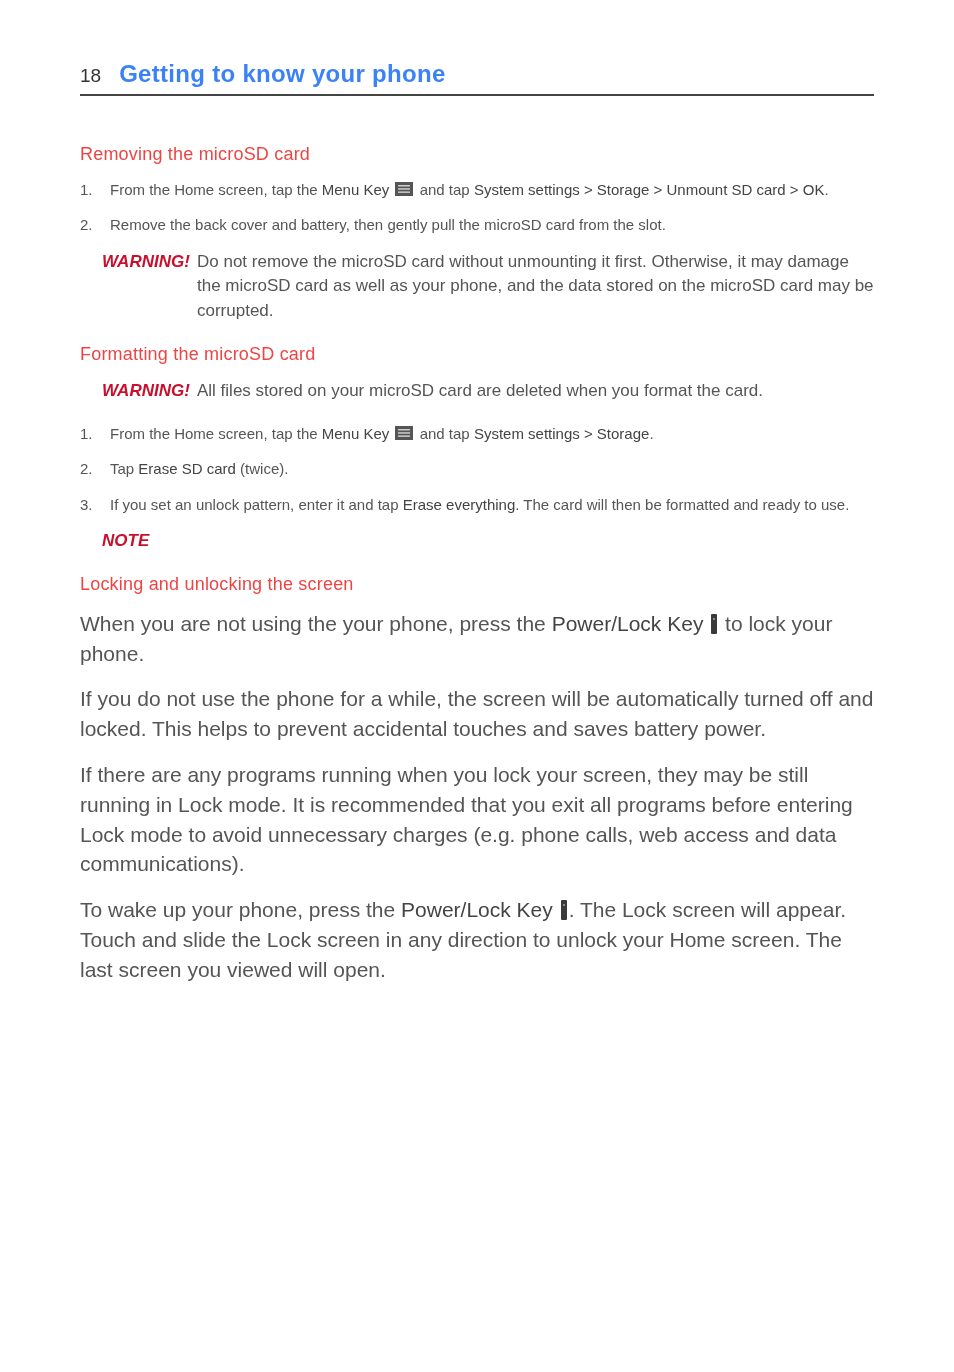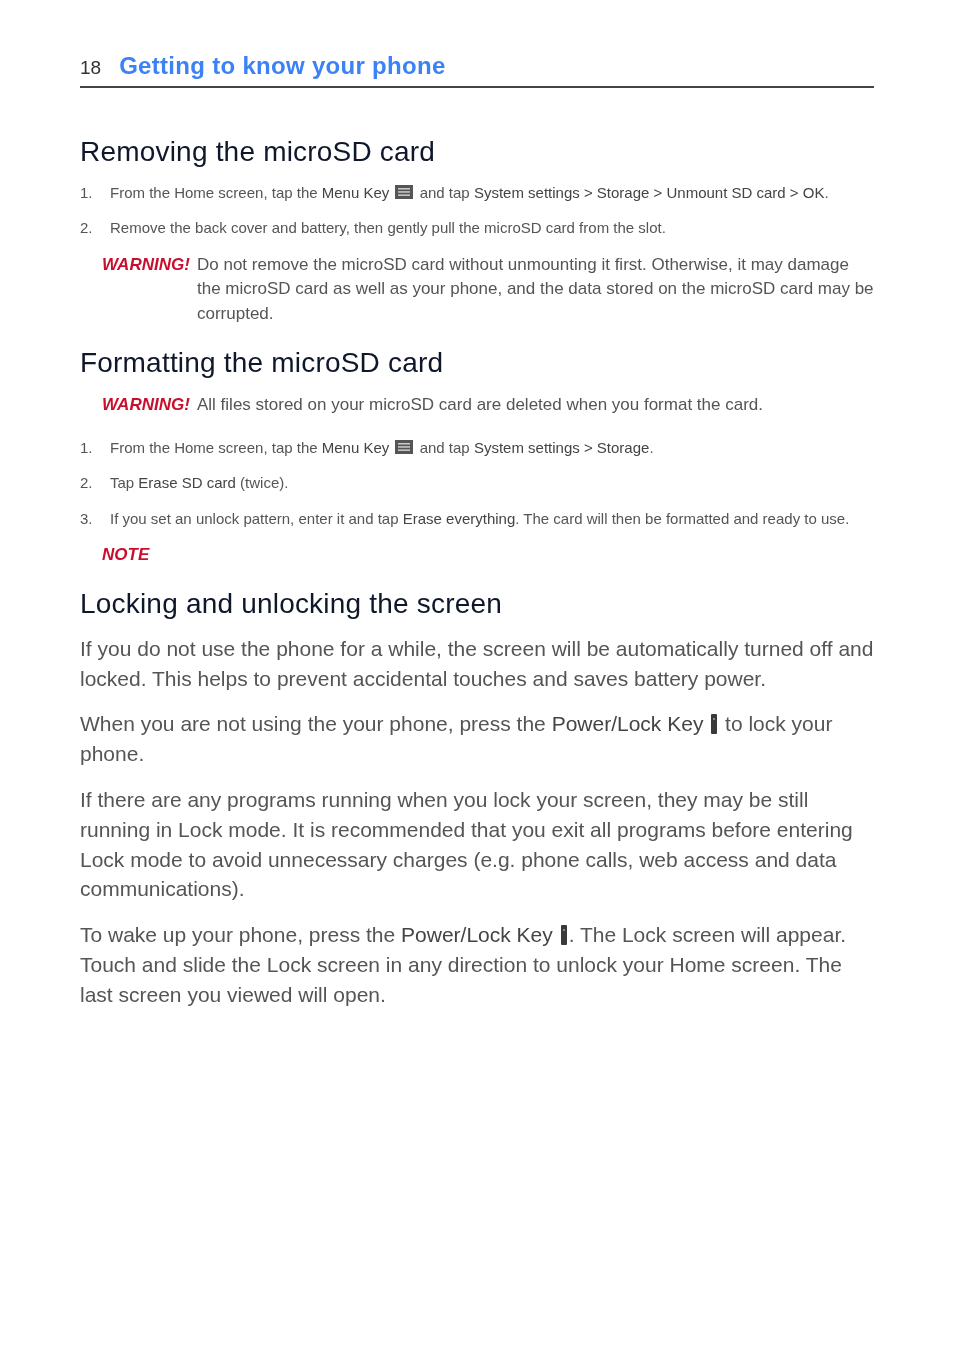--- a/index.html
+++ b/index.html
@@ -15,37 +15,38 @@
     }
     .page {
       padding: 52px 80px 60px 80px;
     }
     .header {
       display: flex;
       align-items: baseline;
       border-bottom: 2px solid #444;
       padding-bottom: 6px;
       margin-bottom: 48px;
+      margin-top: 8px;
     }
     .page-number {
       font-size: 19px;
       font-weight: 500;
       color: #333;
       margin-right: 18px;
     }
     .header-title {
       font-size: 24px;
       font-weight: 700;
       color: #3b82f6;
       letter-spacing: 0.3px;
       text-align: center;
     }
     .section-heading {
-      color: #0f172a;
-      font-size: 28px;
+      color: #ef4444;
+      font-size: 18px;
       font-weight: 500;
       margin-bottom: 14px;
       letter-spacing: 0.2px;
     }
     .body-text {
       font-size: 21px;
       line-height: 1.42;
       color: #555;
       margin-bottom: 16px;
     }
@@ -166,21 +167,21 @@
     <li><span>Tap </span><span class="bold">Erase SD card</span><span> (twice).</span></li>
     <li><span>If you set an unlock pattern, enter it and tap </span><span class="bold">Erase everything</span><span>. The card will then be formatted and ready to use.</span></li>
   </ol>
 
   <div class="note-block">
     <div class="note-label">NOTE</div>
   </div>
 
   <div class="section-heading">Locking and unlocking the screen</div>
 
+  <div class="body-text"><span>When you are not using the your phone, press the </span><span class="bold">Power/Lock Key</span> <span class="power-icon"></span><span> to lock your phone.</span></div>
+
   <div class="body-text">If you do not use the phone for a while, the screen will be automatically turned off and locked. This helps to prevent accidental touches and saves battery power.</div>
-
-  <div class="body-text"><span>When you are not using the your phone, press the </span><span class="bold">Power/Lock Key</span> <span class="power-icon"></span><span> to lock your phone.</span></div>
 
   <div class="body-text">If there are any programs running when you lock your screen, they may be still running in Lock mode. It is recommended that you exit all programs before entering Lock mode to avoid unnecessary charges (e.g. phone calls, web access and data communications).</div>
 
   <div class="body-text"><span>To wake up your phone, press the </span><span class="bold">Power/Lock Key</span> <span class="power-icon"></span><span>. The Lock screen will appear. Touch and slide the Lock screen in any direction to unlock your Home screen. The last screen you viewed will open.</span></div>
 
 </div>
 
 </body></html>

